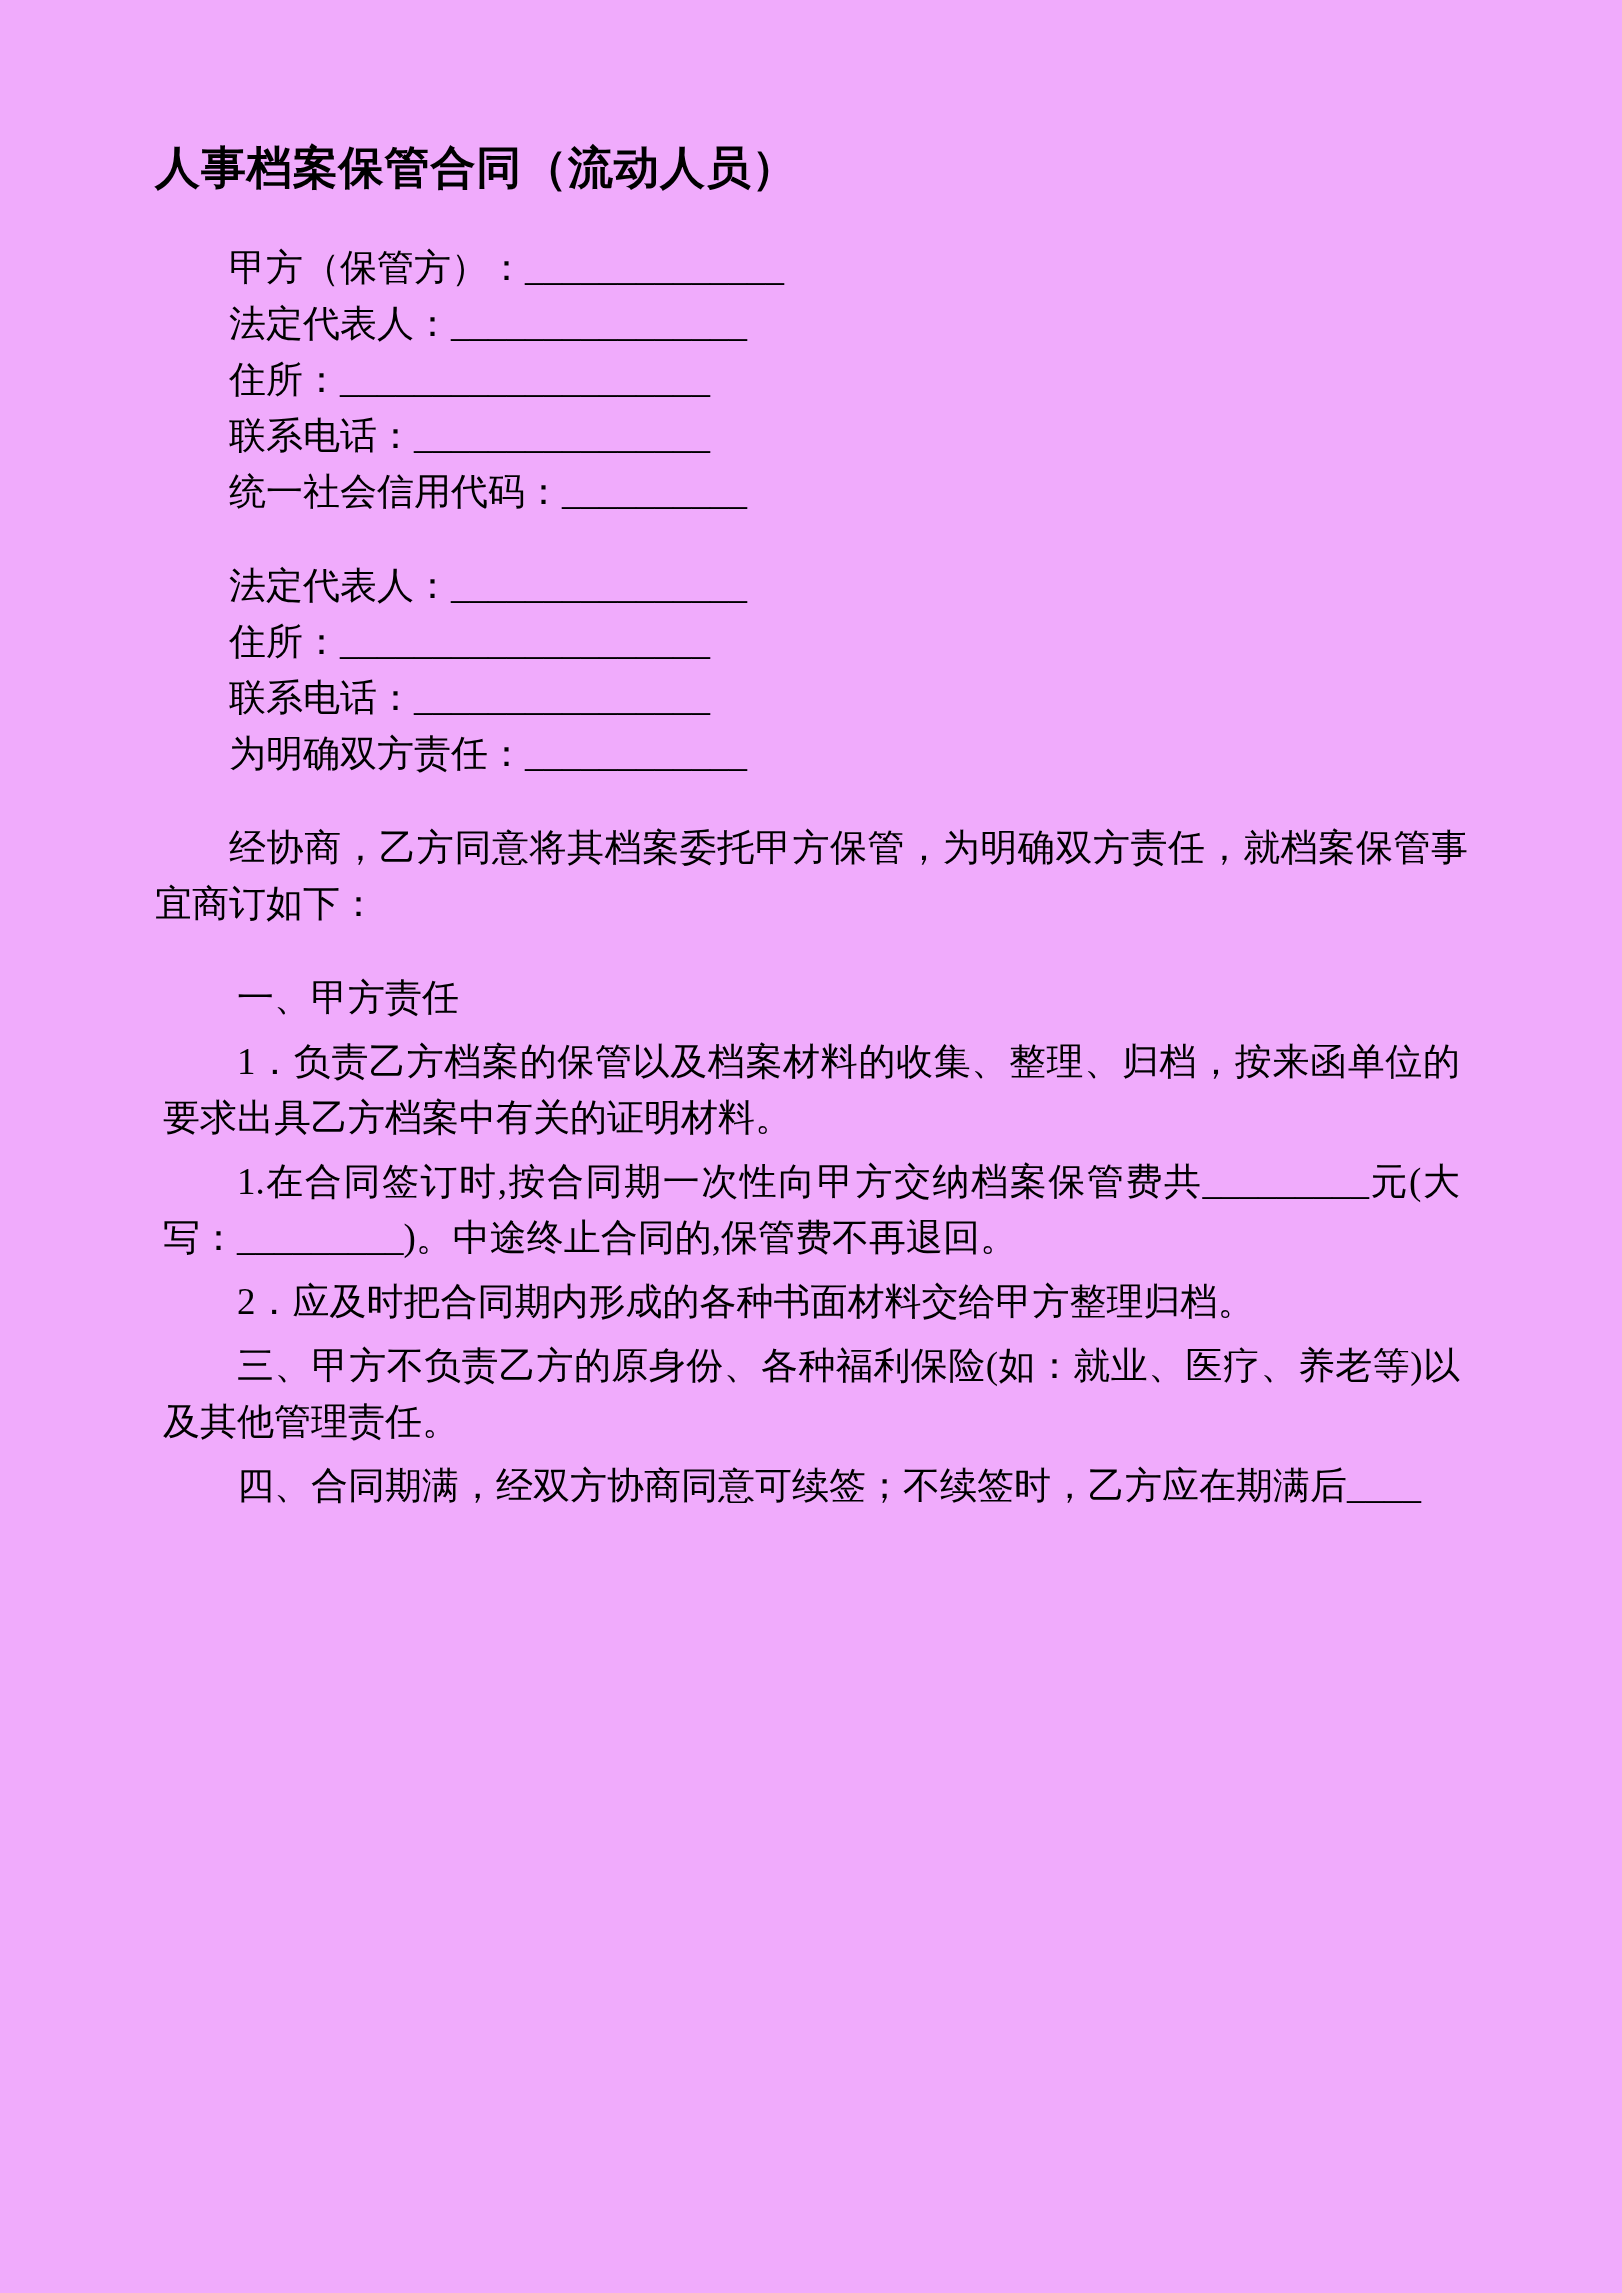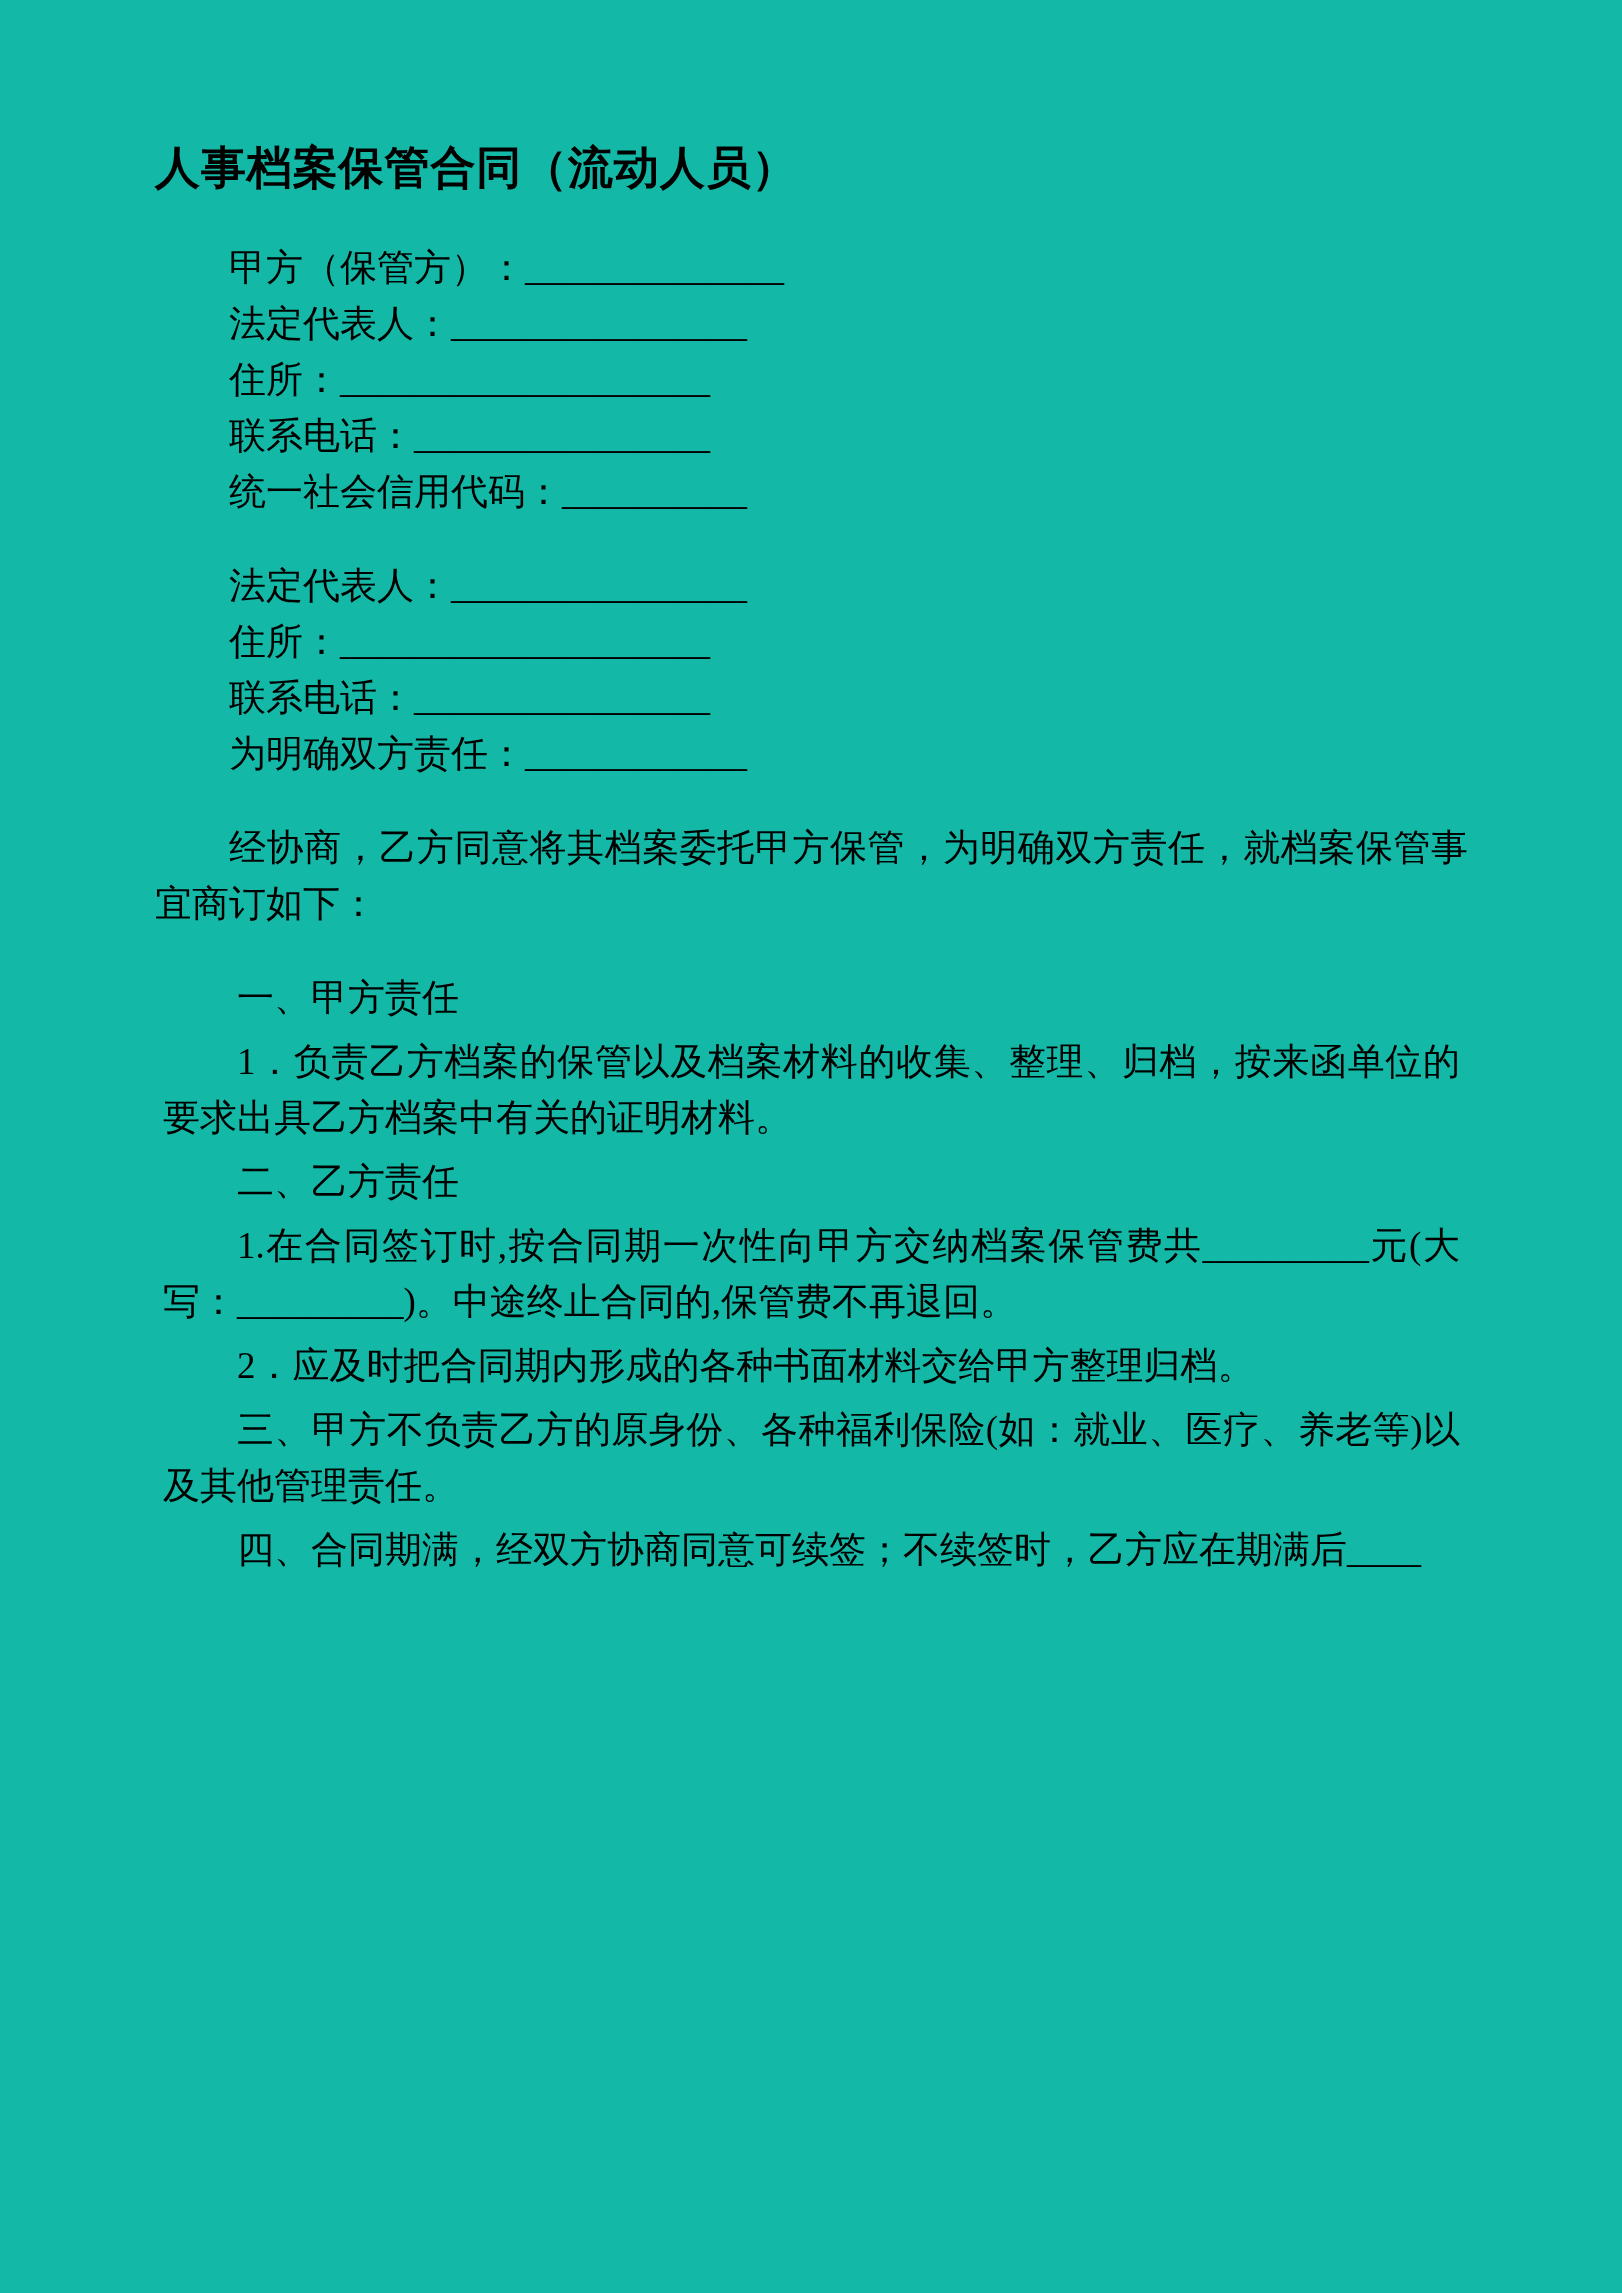--- a/index.html
+++ b/index.html
@@ -4,21 +4,21 @@
 <style>
   html, body {
     margin: 0;
     padding: 0;
     background: #ffffff;
   }
   .page {
     width: 1623px;
     height: 2294px;
     box-sizing: border-box;
-    background: #14b8a6;
+    background: #f0abfc;
     color: #000000;
     padding: 138px 155px 0 155px;
     overflow: hidden;
     font-family: "Liberation Serif", "DejaVu Serif", serif;
     font-size: 37px;
     line-height: 56px;
   }
   .doc-title {
     font-size: 45px;
     line-height: 60px;
@@ -71,21 +71,20 @@
     <p class="field-line"><span>住所：</span><span class="blank">____________________</span></p>
     <p class="field-line"><span>联系电话：</span><span class="blank">________________</span></p>
     <p class="field-line"><span>为明确双方责任：</span><span class="blank">____________</span></p>
   </div>
 
   <p class="para intro">经协商，乙方同意将其档案委托甲方保管，为明确双方责任，就档案保管事宜商订如下：</p>
 
   <div class="clauses">
     <p class="para">一、甲方责任</p>
     <p class="para">1．负责乙方档案的保管以及档案材料的收集、整理、归档，按来函单位的要求出具乙方档案中有关的证明材料。</p>
-    <p class="para">二、乙方责任</p>
     <p class="para">1.在合同签订时,按合同期一次性向甲方交纳档案保管费共_________元(大写：_________)。中途终止合同的,保管费不再退回。</p>
     <p class="para">2．应及时把合同期内形成的各种书面材料交给甲方整理归档。</p>
     <p class="para">三、甲方不负责乙方的原身份、各种福利保险(如：就业、医疗、养老等)以及其他管理责任。</p>
     <p class="para">四、合同期满，经双方协商同意可续签；不续签时，乙方应在期满后____</p>
   </div>
 
 </div>
 
 
 </body></html>

